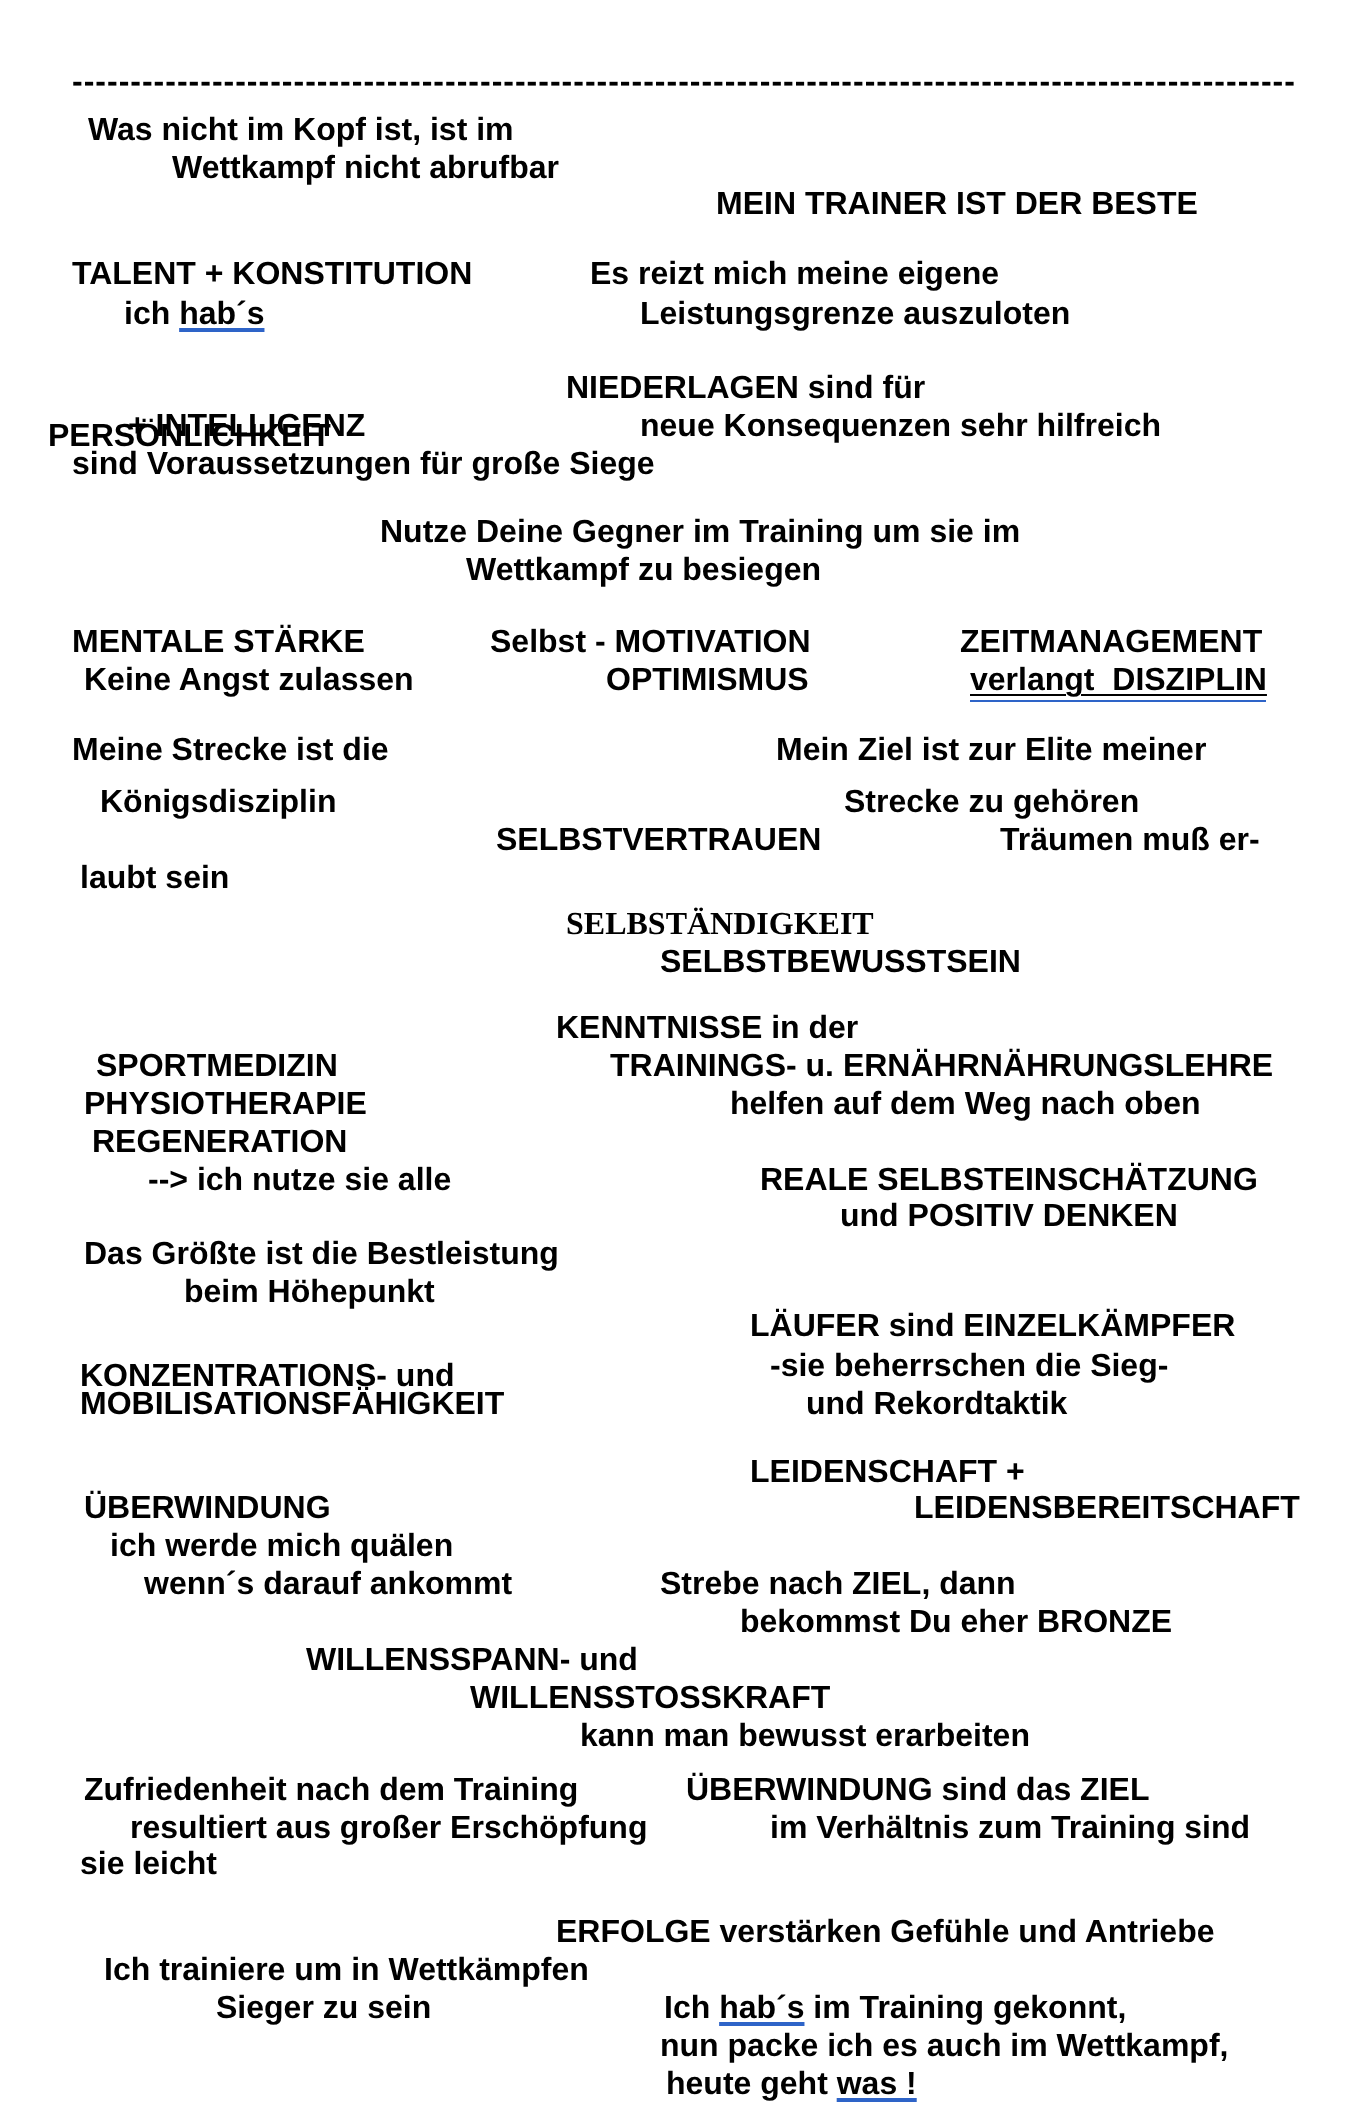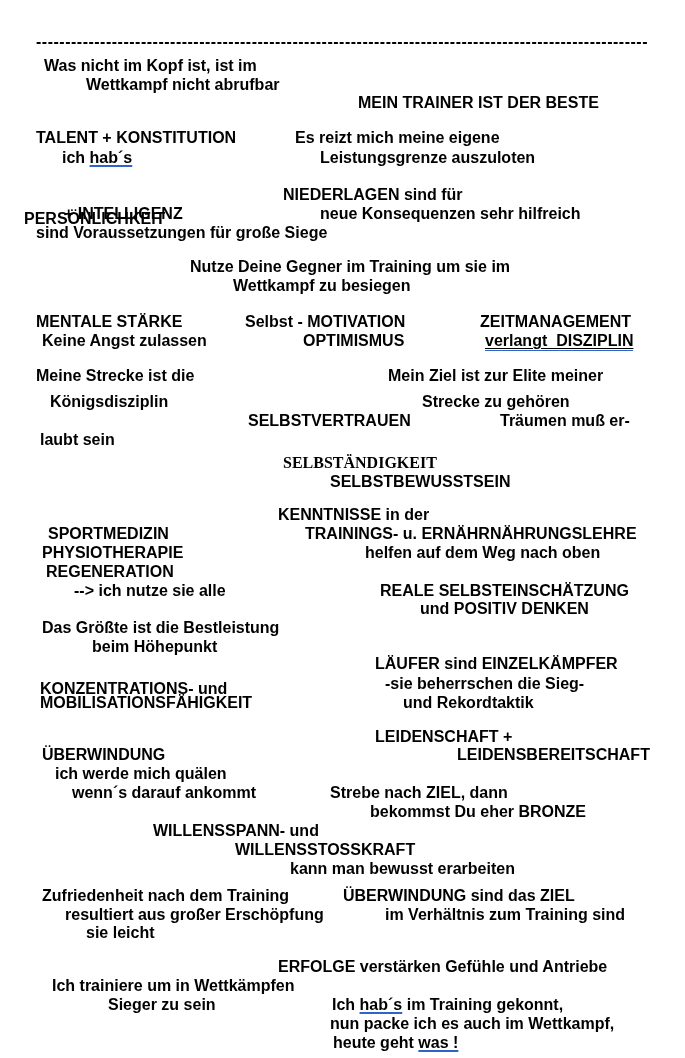--- a/index.html
+++ b/index.html
@@ -112,21 +112,21 @@
       <div class="line" style="left: 72px; top: 783px;"><span>wenn´s darauf ankommt</span></div>
       <div class="line" style="left: 330px; top: 783px;"><span>Strebe nach ZIEL, dann</span></div>
       <div class="line" style="left: 370px; top: 802px;"><span>bekommst Du eher BRONZE</span></div>
       <div class="line" style="left: 153px; top: 821px;"><span>WILLENSSPANN- und</span></div>
       <div class="line" style="left: 235px; top: 840px;"><span>WILLENSSTOSSKRAFT</span></div>
       <div class="line" style="left: 290px; top: 859px; text-align: right;"><span>kann man bewusst erarbeiten</span></div>
       <div class="line" style="left: 42px; top: 886px;"><span>Zufriedenheit nach dem Training</span></div>
       <div class="line" style="left: 343px; top: 886px;"><span>ÜBERWINDUNG sind das ZIEL</span></div>
       <div class="line" style="left: 65px; top: 905px;"><span>resultiert aus großer Erschöpfung</span></div>
       <div class="line" style="left: 385px; top: 905px;"><span>im Verhältnis zum Training sind</span></div>
-      <div class="line" style="left: 40px; top: 923px; margin-left: 46px;"><span>sie leicht</span></div>
+      <div class="line" style="left: 40px; top: 923px;"><span>sie leicht</span></div>
       <div class="line" style="left: 278px; top: 957px;"><span>ERFOLGE verstärken Gefühle und Antriebe</span></div>
       <div class="line" style="left: 52px; top: 976px;"><span>Ich trainiere um in Wettkämpfen</span></div>
       <div class="line" style="left: 108px; top: 995px;"><span>Sieger zu sein</span></div>
       <div class="line" style="left: 332px; top: 995px;"><span>Ich </span><span class="u">hab´s</span><span> im Training gekonnt,</span></div>
       <div class="line" style="left: 330px; top: 1014px;"><span>nun packe ich es auch im Wettkampf,</span></div>
       <div class="line" style="left: 333px; top: 1033px;"><span>heute geht </span><span class="u">was !</span></div>
     </div>
 </div>
 
 </body></html>

